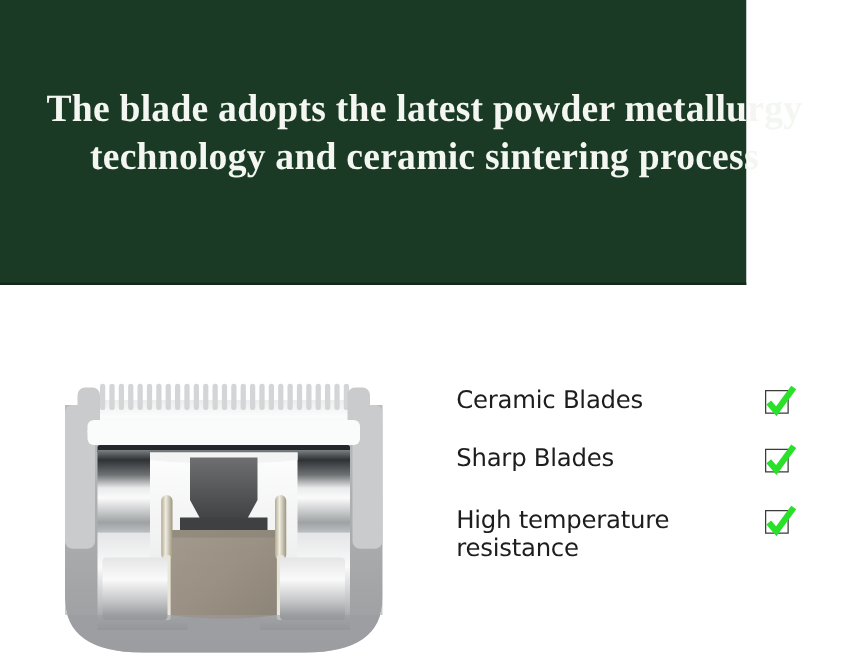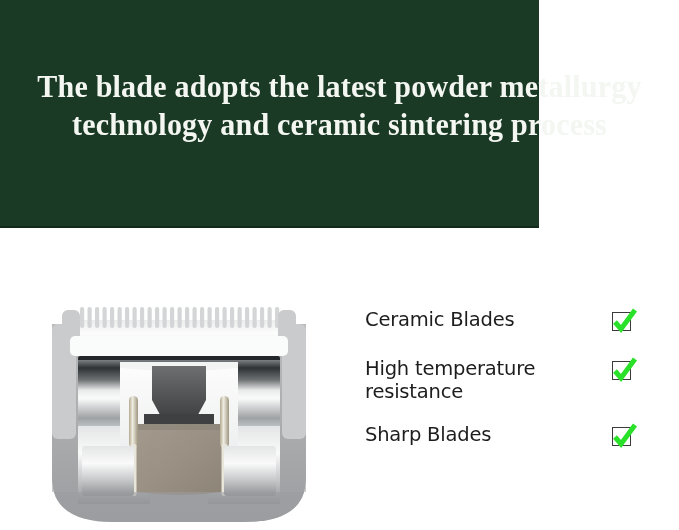--- a/index.html
+++ b/index.html
@@ -13,21 +13,21 @@
     overflow: hidden;
     font-family: "Liberation Sans", sans-serif;
     position: relative;
   }
 
   
   #banner {
     position: absolute;
     left: 0;
     top: 0;
-    width: 539px;
+    width: 597px;
     height: 228px;
     background: #1b3a25;
     box-sizing: border-box;
   }
   #banner::after {
     content: "";
     position: absolute;
     left: 0;
     bottom: 0;
     width: 100%;
@@ -262,36 +262,36 @@
     <div class="feature-row r0">
       <span class="feature-label">Ceramic Blades</span>
       <span class="check-wrap">
         <span class="check-box"></span>
         <svg class="check-mark" viewBox="0 0 26 26">
           <path d="M4 13 L10 20 L24 1" fill="none" stroke="#2ae12a" stroke-width="5" stroke-linecap="butt" stroke-linejoin="miter"></path>
         </svg>
       </span>
     </div>
 
+    <div class="feature-row r2">
+      <span class="feature-label">Sharp Blades</span>
+      <span class="check-wrap">
+        <span class="check-box"></span>
+        <svg class="check-mark" viewBox="0 0 26 26">
+          <path d="M4 13 L10 20 L24 1" fill="none" stroke="#2ae12a" stroke-width="5" stroke-linecap="butt" stroke-linejoin="miter"></path>
+        </svg>
+      </span>
+    </div>
+
     <div class="feature-row r1">
       <span class="feature-label">High temperature
 resistance</span>
       <span class="check-wrap">
         <span class="check-box"></span>
         <svg class="check-mark" viewBox="0 0 26 26">
           <path d="M4 13 L10 20 L24 1" fill="none" stroke="#2ae12a" stroke-width="5" stroke-linecap="butt" stroke-linejoin="miter"></path>
         </svg>
       </span>
     </div>
 
-    <div class="feature-row r2">
-      <span class="feature-label">Sharp Blades</span>
-      <span class="check-wrap">
-        <span class="check-box"></span>
-        <svg class="check-mark" viewBox="0 0 26 26">
-          <path d="M4 13 L10 20 L24 1" fill="none" stroke="#2ae12a" stroke-width="5" stroke-linecap="butt" stroke-linejoin="miter"></path>
-        </svg>
-      </span>
-    </div>
-
 
   </div>
 </div>
 
 </body></html>

